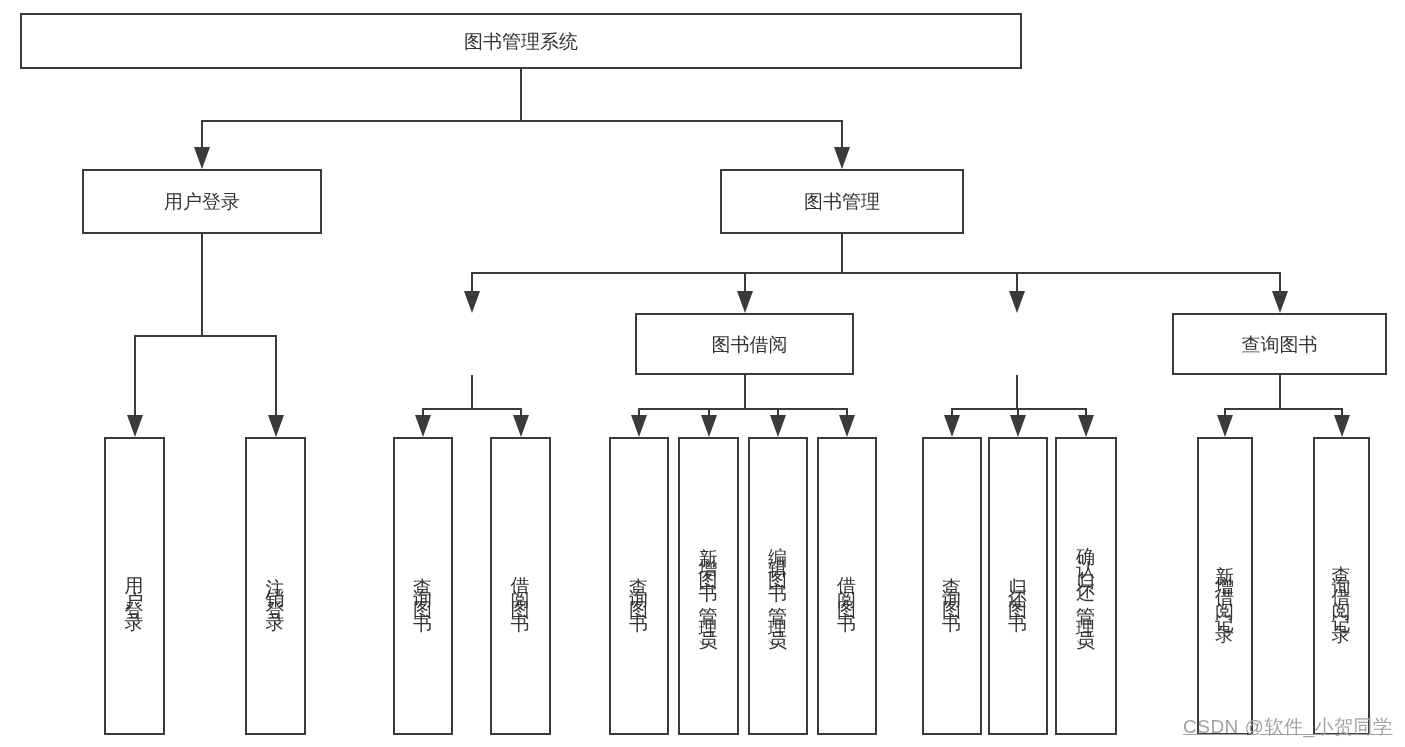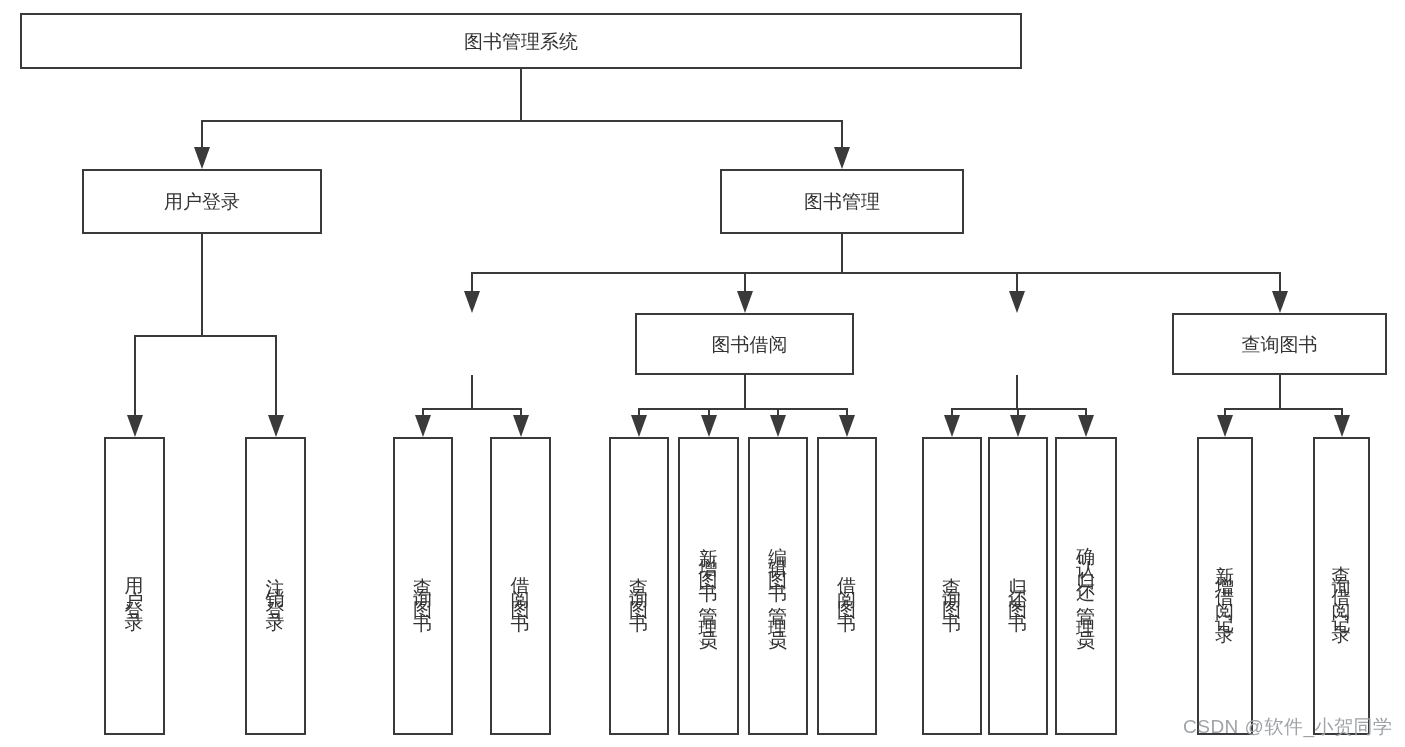--- a/index.html
+++ b/index.html
@@ -151,14 +151,14 @@
     <div class="line" style="left: 1017px; top: 408px; width: 2px; height: 9px; background: rgb(58, 58, 58);"></div>
     <div class="arrow" style="left: 1010px; top: 415px; border-top-color: rgb(58, 58, 58);"></div>
     <div class="line" style="left: 1085px; top: 408px; width: 2px; height: 9px; background: rgb(58, 58, 58);"></div>
     <div class="arrow" style="left: 1078px; top: 415px; border-top-color: rgb(58, 58, 58);"></div>
     <div class="line" style="left: 1278.5px; top: 375px; width: 2px; height: 33px; background: rgb(58, 58, 58);"></div>
     <div class="line" style="left: 1224px; top: 408px; width: 118.5px; height: 2px; background: rgb(58, 58, 58);"></div>
     <div class="line" style="left: 1224px; top: 408px; width: 2px; height: 9px; background: rgb(58, 58, 58);"></div>
     <div class="arrow" style="left: 1217px; top: 415px; border-top-color: rgb(58, 58, 58);"></div>
     <div class="line" style="left: 1340.5px; top: 408px; width: 2px; height: 9px; background: rgb(58, 58, 58);"></div>
     <div class="arrow" style="left: 1333.5px; top: 415px; border-top-color: rgb(58, 58, 58);"></div>
-    <div class="watermark" style="color: rgb(159, 163, 167);">CSDN @软件_小贺同学</div>
+    <div class="watermark" style="color: rgb(159, 163, 167); text-decoration: underline;">CSDN @软件_小贺同学</div>
 </div>
 
 </body></html>

